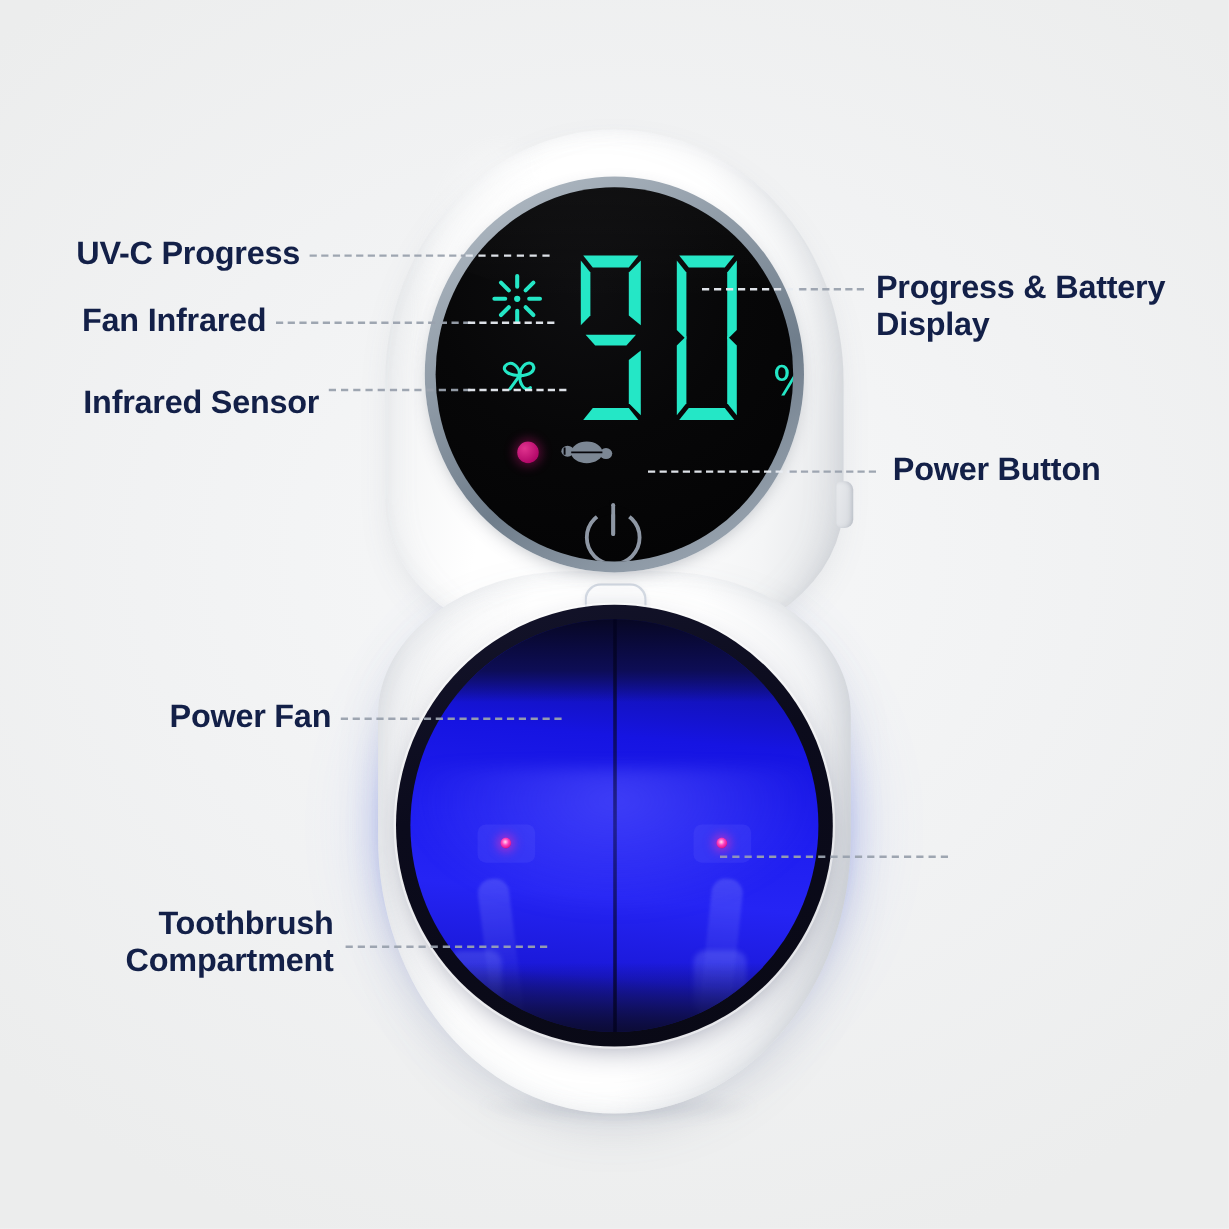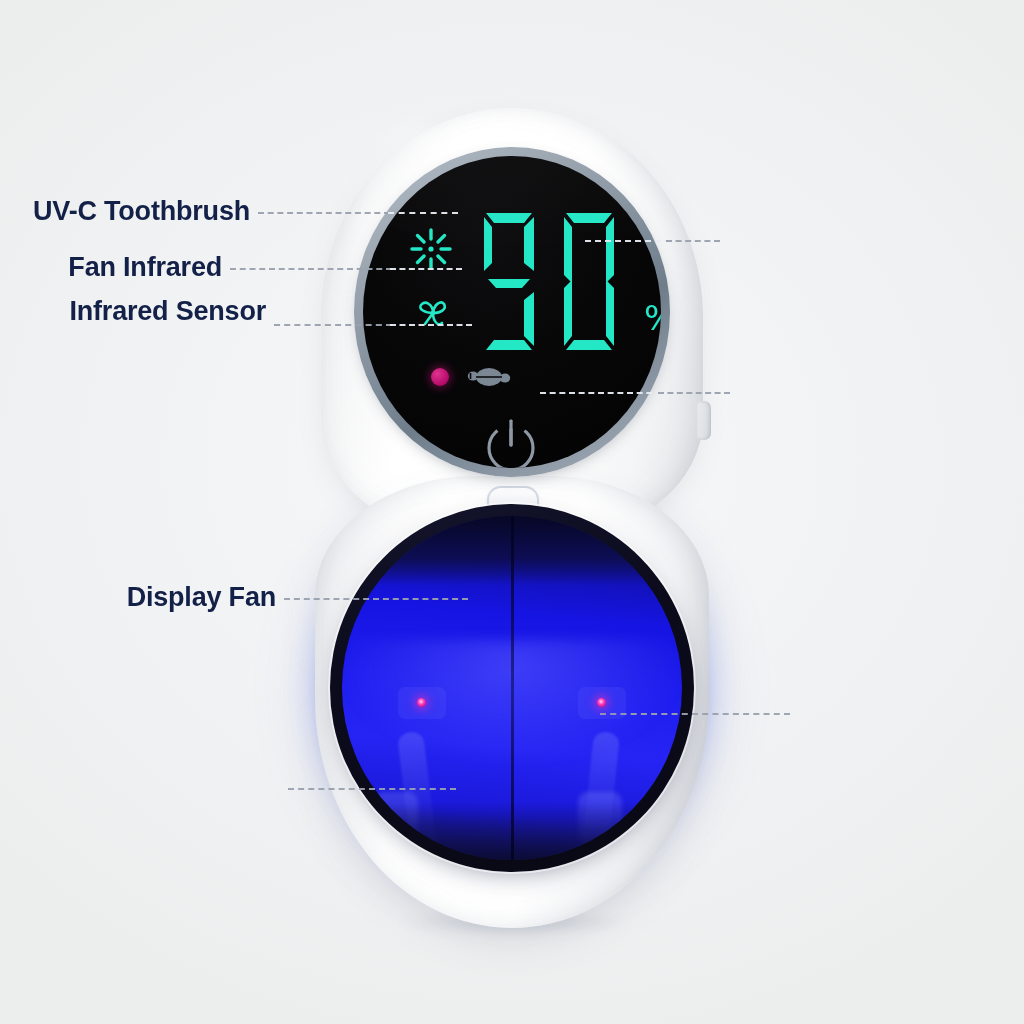--- a/index.html
+++ b/index.html
@@ -536,25 +536,30 @@
 
   <div class="leader on-dark" style="left:540px; top:392px; width:122px;"></div>
   <div class="leader" style="left:658px; top:392px; width:72px;"></div>
 
   <div class="leader" style="left:284px; top:598px; width:184px;"></div>
 
   <div class="leader" style="left:600px; top:713px; width:190px;"></div>
 
   <div class="leader" style="left:288px; top:788px; width:168px;"></div>
 
-  <div class="label left-side" style="left:0px; top:196px; width:250px;">UV-C Toothbrush</div>
+  <div class="label left-side" style="left:0px; top:196px; width:250px;">UV-C Progress</div>
 
   <div class="label left-side" style="left:0px; top:252px; width:222px;">Fan Infrared</div>
 
-  <div class="label left-side" style="left:0px; top:296px; width:266px;">Infrared Sensor</div>
-
-  <div class="label left-side" style="left:0px; top:582px; width:276px;">Display Fan</div>
-
-
-
+  <div class="label left-side" style="left:0px; top:320px; width:266px;">Infrared Sensor</div>
+
+  <div class="label left-side" style="left:0px; top:582px; width:276px;">Power Fan</div>
+
+  <div class="label left-side" style="left:0px; top:754px; width:278px;">Toothbrush
+Compartment</div>
+
+  <div class="label right-side" style="left:730px; top:224px; width:290px;">Progress &amp; Battery
+Display</div>
+
+  <div class="label right-side" style="left:744px; top:376px; width:280px;">Power Button</div>
 
 
 </div>
 
 </body></html>

